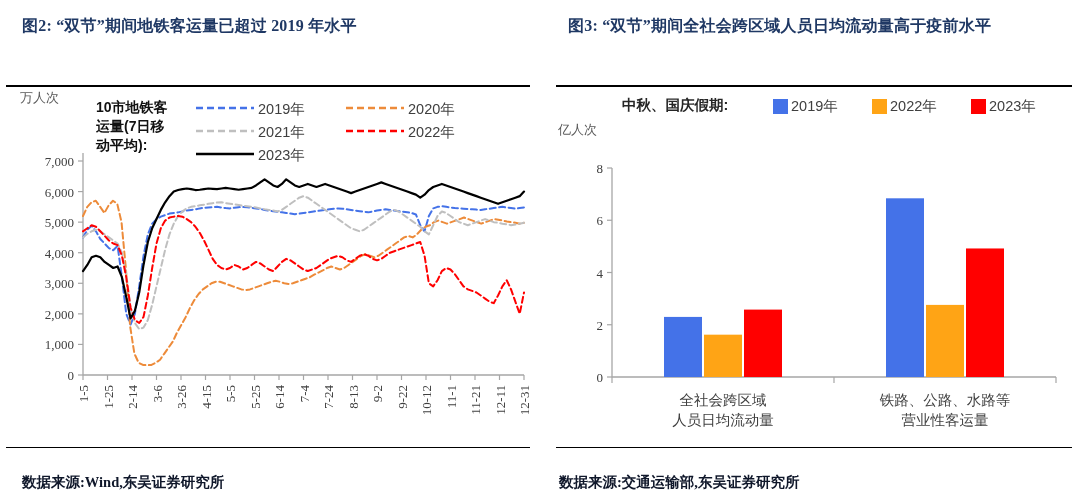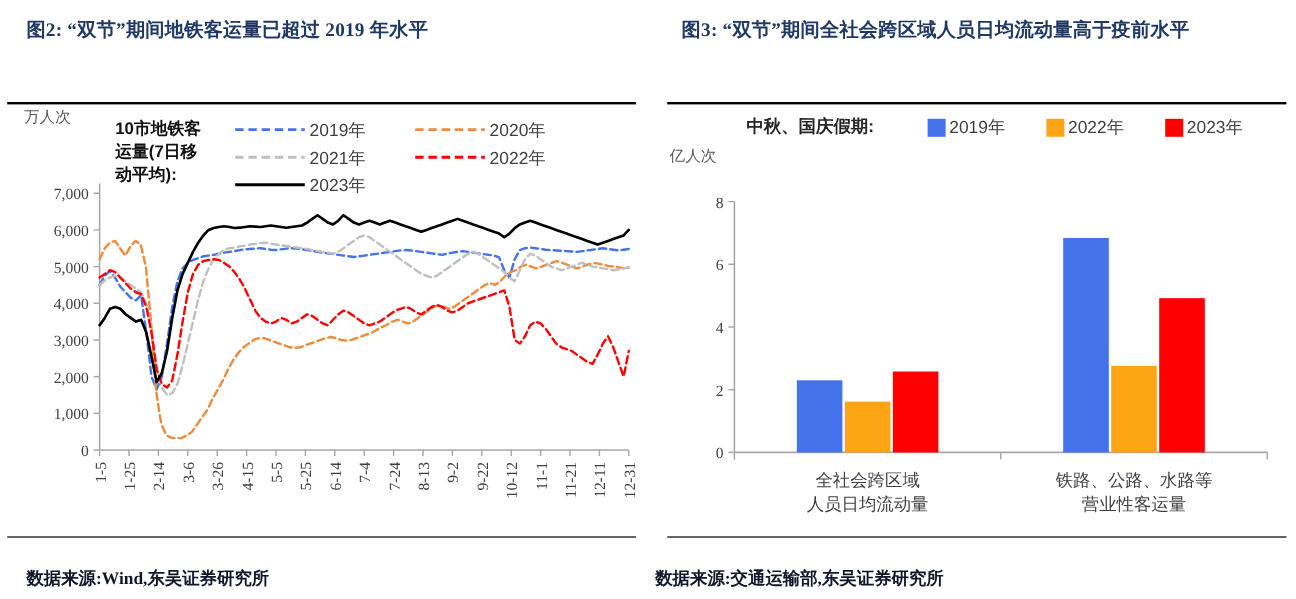--- a/index.html
+++ b/index.html
@@ -26,21 +26,21 @@
   #rule-left-bottom{left:6px;width:524px;top:447px;}
   #rule-right-top{left:16px;width:516px;top:85px;}
   #rule-right-bottom{left:16px;width:516px;top:447px;}
 
   .source{
     position:absolute;top:457px;
     font-family:"Liberation Serif","DejaVu Serif",serif;
     font-weight:bold;font-size:14.5px;color:#0f172a;margin-top:16px;
   }
   #source-left{left:22px;}
-  #source-right{left:6px;}
+  #source-right{left:19px;}
 
   .chart-wrap{position:absolute;left:0;top:86px;width:540px;height:360px;}
   svg{display:block;}
 
   .axis-line{stroke:#a6a6a6;stroke-width:1.3;fill:none;}
   .tick{stroke:#a6a6a6;stroke-width:1.2;}
   .ticklabel{
     font-family:"Liberation Serif","DejaVu Serif",serif;
     font-size:13px;fill:#404040;
   }

